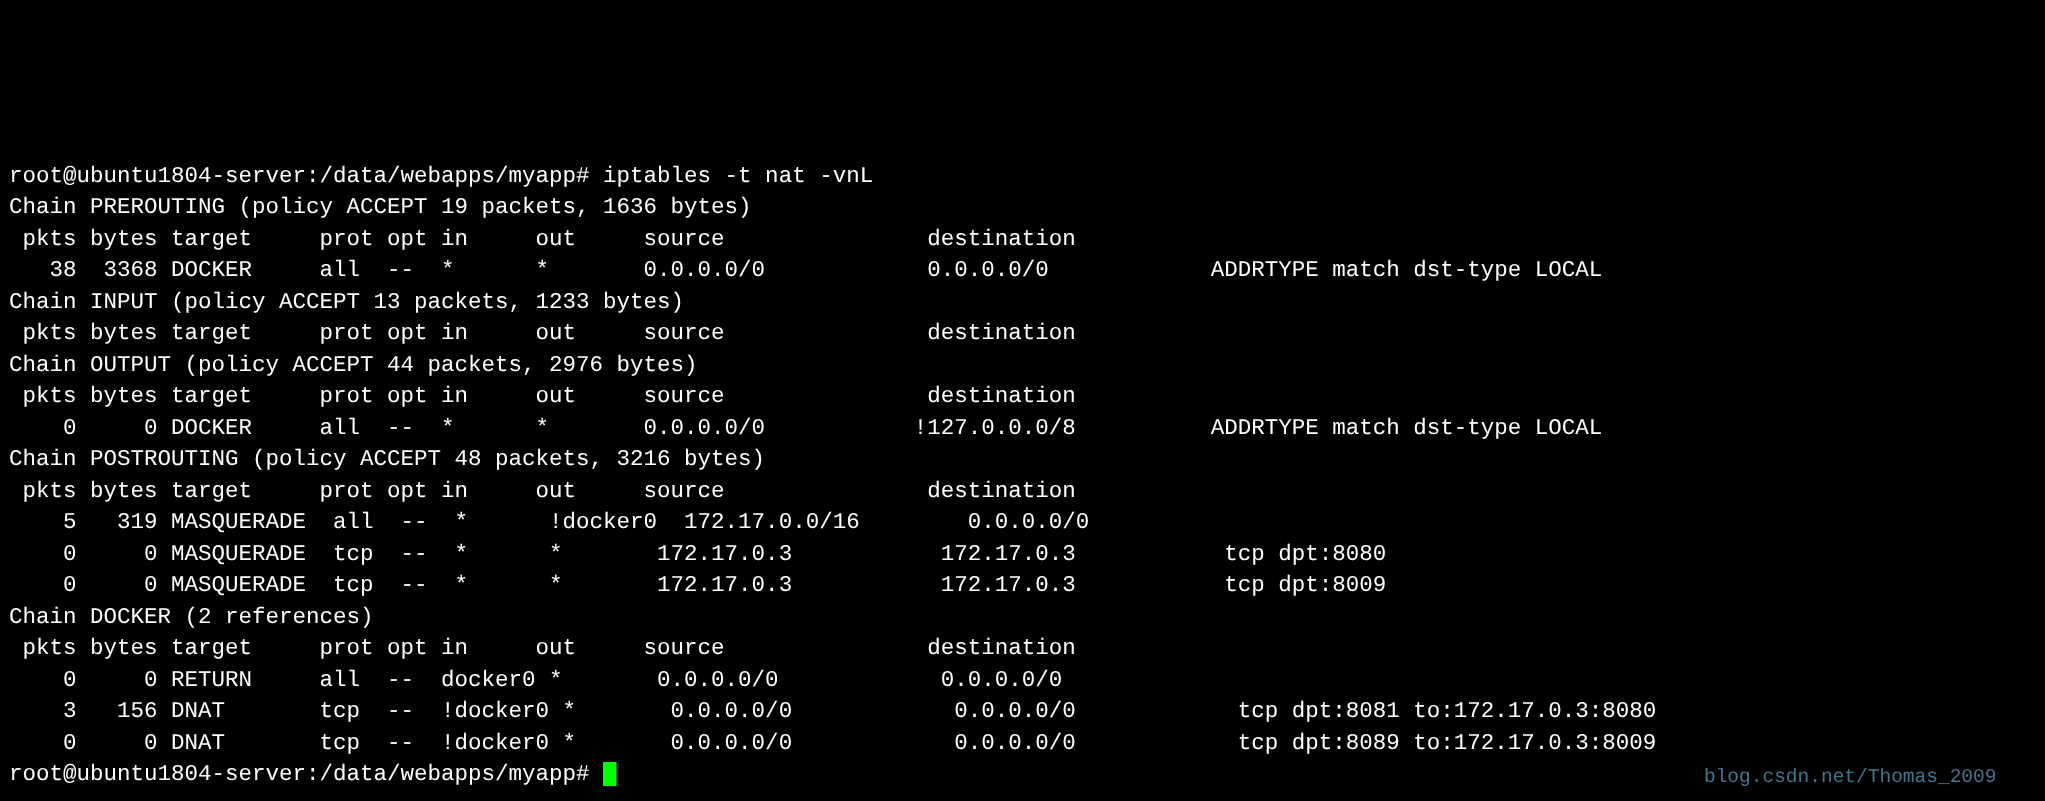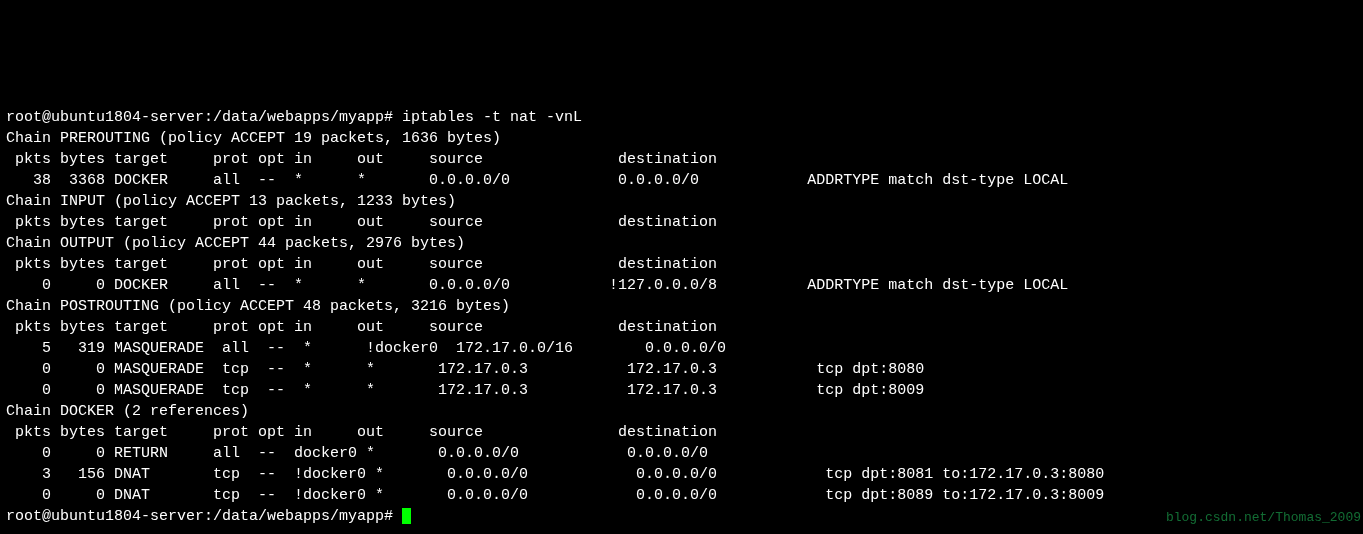--- a/index.html
+++ b/index.html
@@ -1,20 +1,20 @@
 <!DOCTYPE html>
 <html><head>
 <meta charset="utf-8">
 <style>
   html,body{margin:0;padding:0;background:#000;color:#fff;
     font-family:"Consolas","Courier New",monospace;font-size:15px;
     line-height:21px;white-space:pre;width:1363px;height:534px;overflow:hidden}
   #term{padding:2px 6px}
   .cursor{display:inline-block;width:9px;height:16px;background:#0f0;vertical-align:middle}
-  .wm{position:absolute;right:2px;bottom:6px;color:#22c55e;font-size:13px;opacity:.55}
+  .wm{position:absolute;right:32px;bottom:6px;color:#7dd3fc;font-size:13px;opacity:.55}
 </style>
 </head>
 <body>
 
 
 
 <div id="term"><div>root@ubuntu1804-server:/data/webapps/myapp# iptables -t nat -vnL</div><div>Chain PREROUTING (policy ACCEPT 19 packets, 1636 bytes)</div><div> pkts bytes target     prot opt in     out     source               destination</div><div>   38  3368 DOCKER     all  --  *      *       0.0.0.0/0            0.0.0.0/0            ADDRTYPE match dst-type LOCAL</div><div></div><div>Chain INPUT (policy ACCEPT 13 packets, 1233 bytes)</div><div> pkts bytes target     prot opt in     out     source               destination</div><div></div><div>Chain OUTPUT (policy ACCEPT 44 packets, 2976 bytes)</div><div> pkts bytes target     prot opt in     out     source               destination</div><div>    0     0 DOCKER     all  --  *      *       0.0.0.0/0           !127.0.0.0/8          ADDRTYPE match dst-type LOCAL</div><div></div><div>Chain POSTROUTING (policy ACCEPT 48 packets, 3216 bytes)</div><div> pkts bytes target     prot opt in     out     source               destination</div><div>    5   319 MASQUERADE  all  --  *      !docker0  172.17.0.0/16        0.0.0.0/0</div><div>    0     0 MASQUERADE  tcp  --  *      *       172.17.0.3           172.17.0.3           tcp dpt:8080</div><div>    0     0 MASQUERADE  tcp  --  *      *       172.17.0.3           172.17.0.3           tcp dpt:8009</div><div></div><div>Chain DOCKER (2 references)</div><div> pkts bytes target     prot opt in     out     source               destination</div><div>    0     0 RETURN     all  --  docker0 *       0.0.0.0/0            0.0.0.0/0</div><div>    3   156 DNAT       tcp  --  !docker0 *       0.0.0.0/0            0.0.0.0/0            tcp dpt:8081 to:172.17.0.3:8080</div><div>    0     0 DNAT       tcp  --  !docker0 *       0.0.0.0/0            0.0.0.0/0            tcp dpt:8089 to:172.17.0.3:8009</div><div><span>root@ubuntu1804-server:/data/webapps/myapp# </span><span class="cursor"></span></div></div>
 <div class="wm">blog.csdn.net/Thomas_2009</div>
 
 

